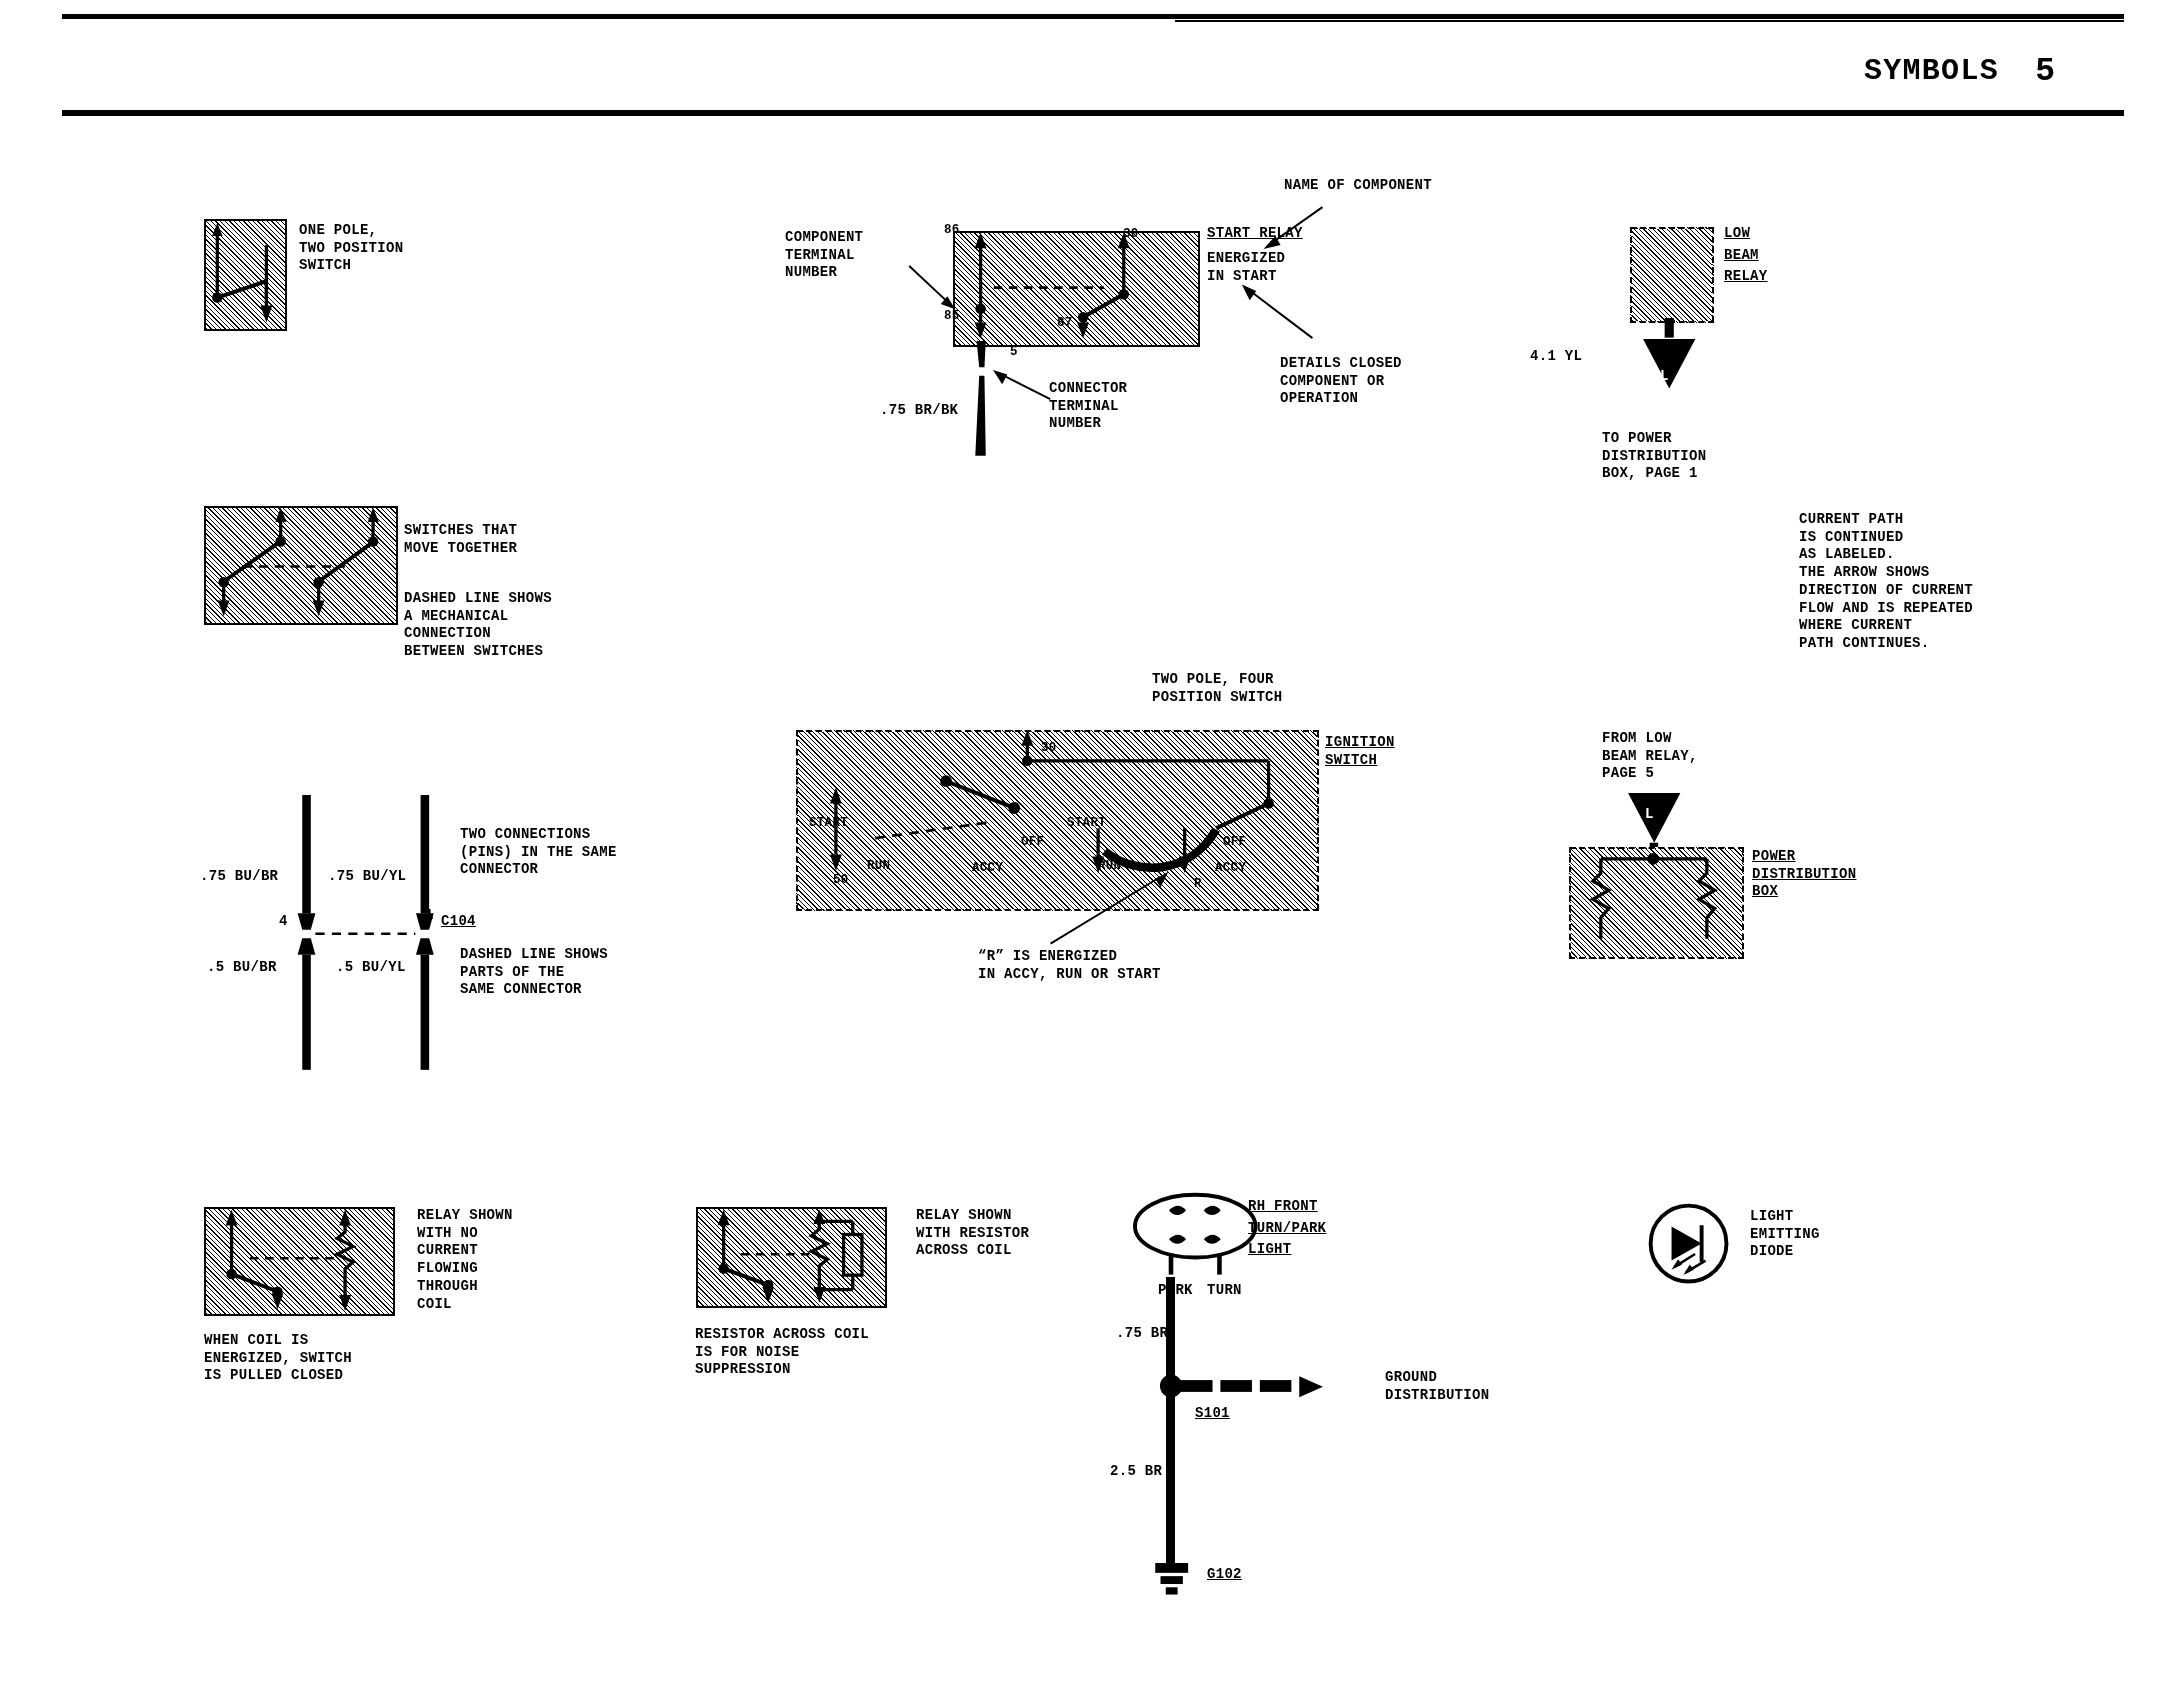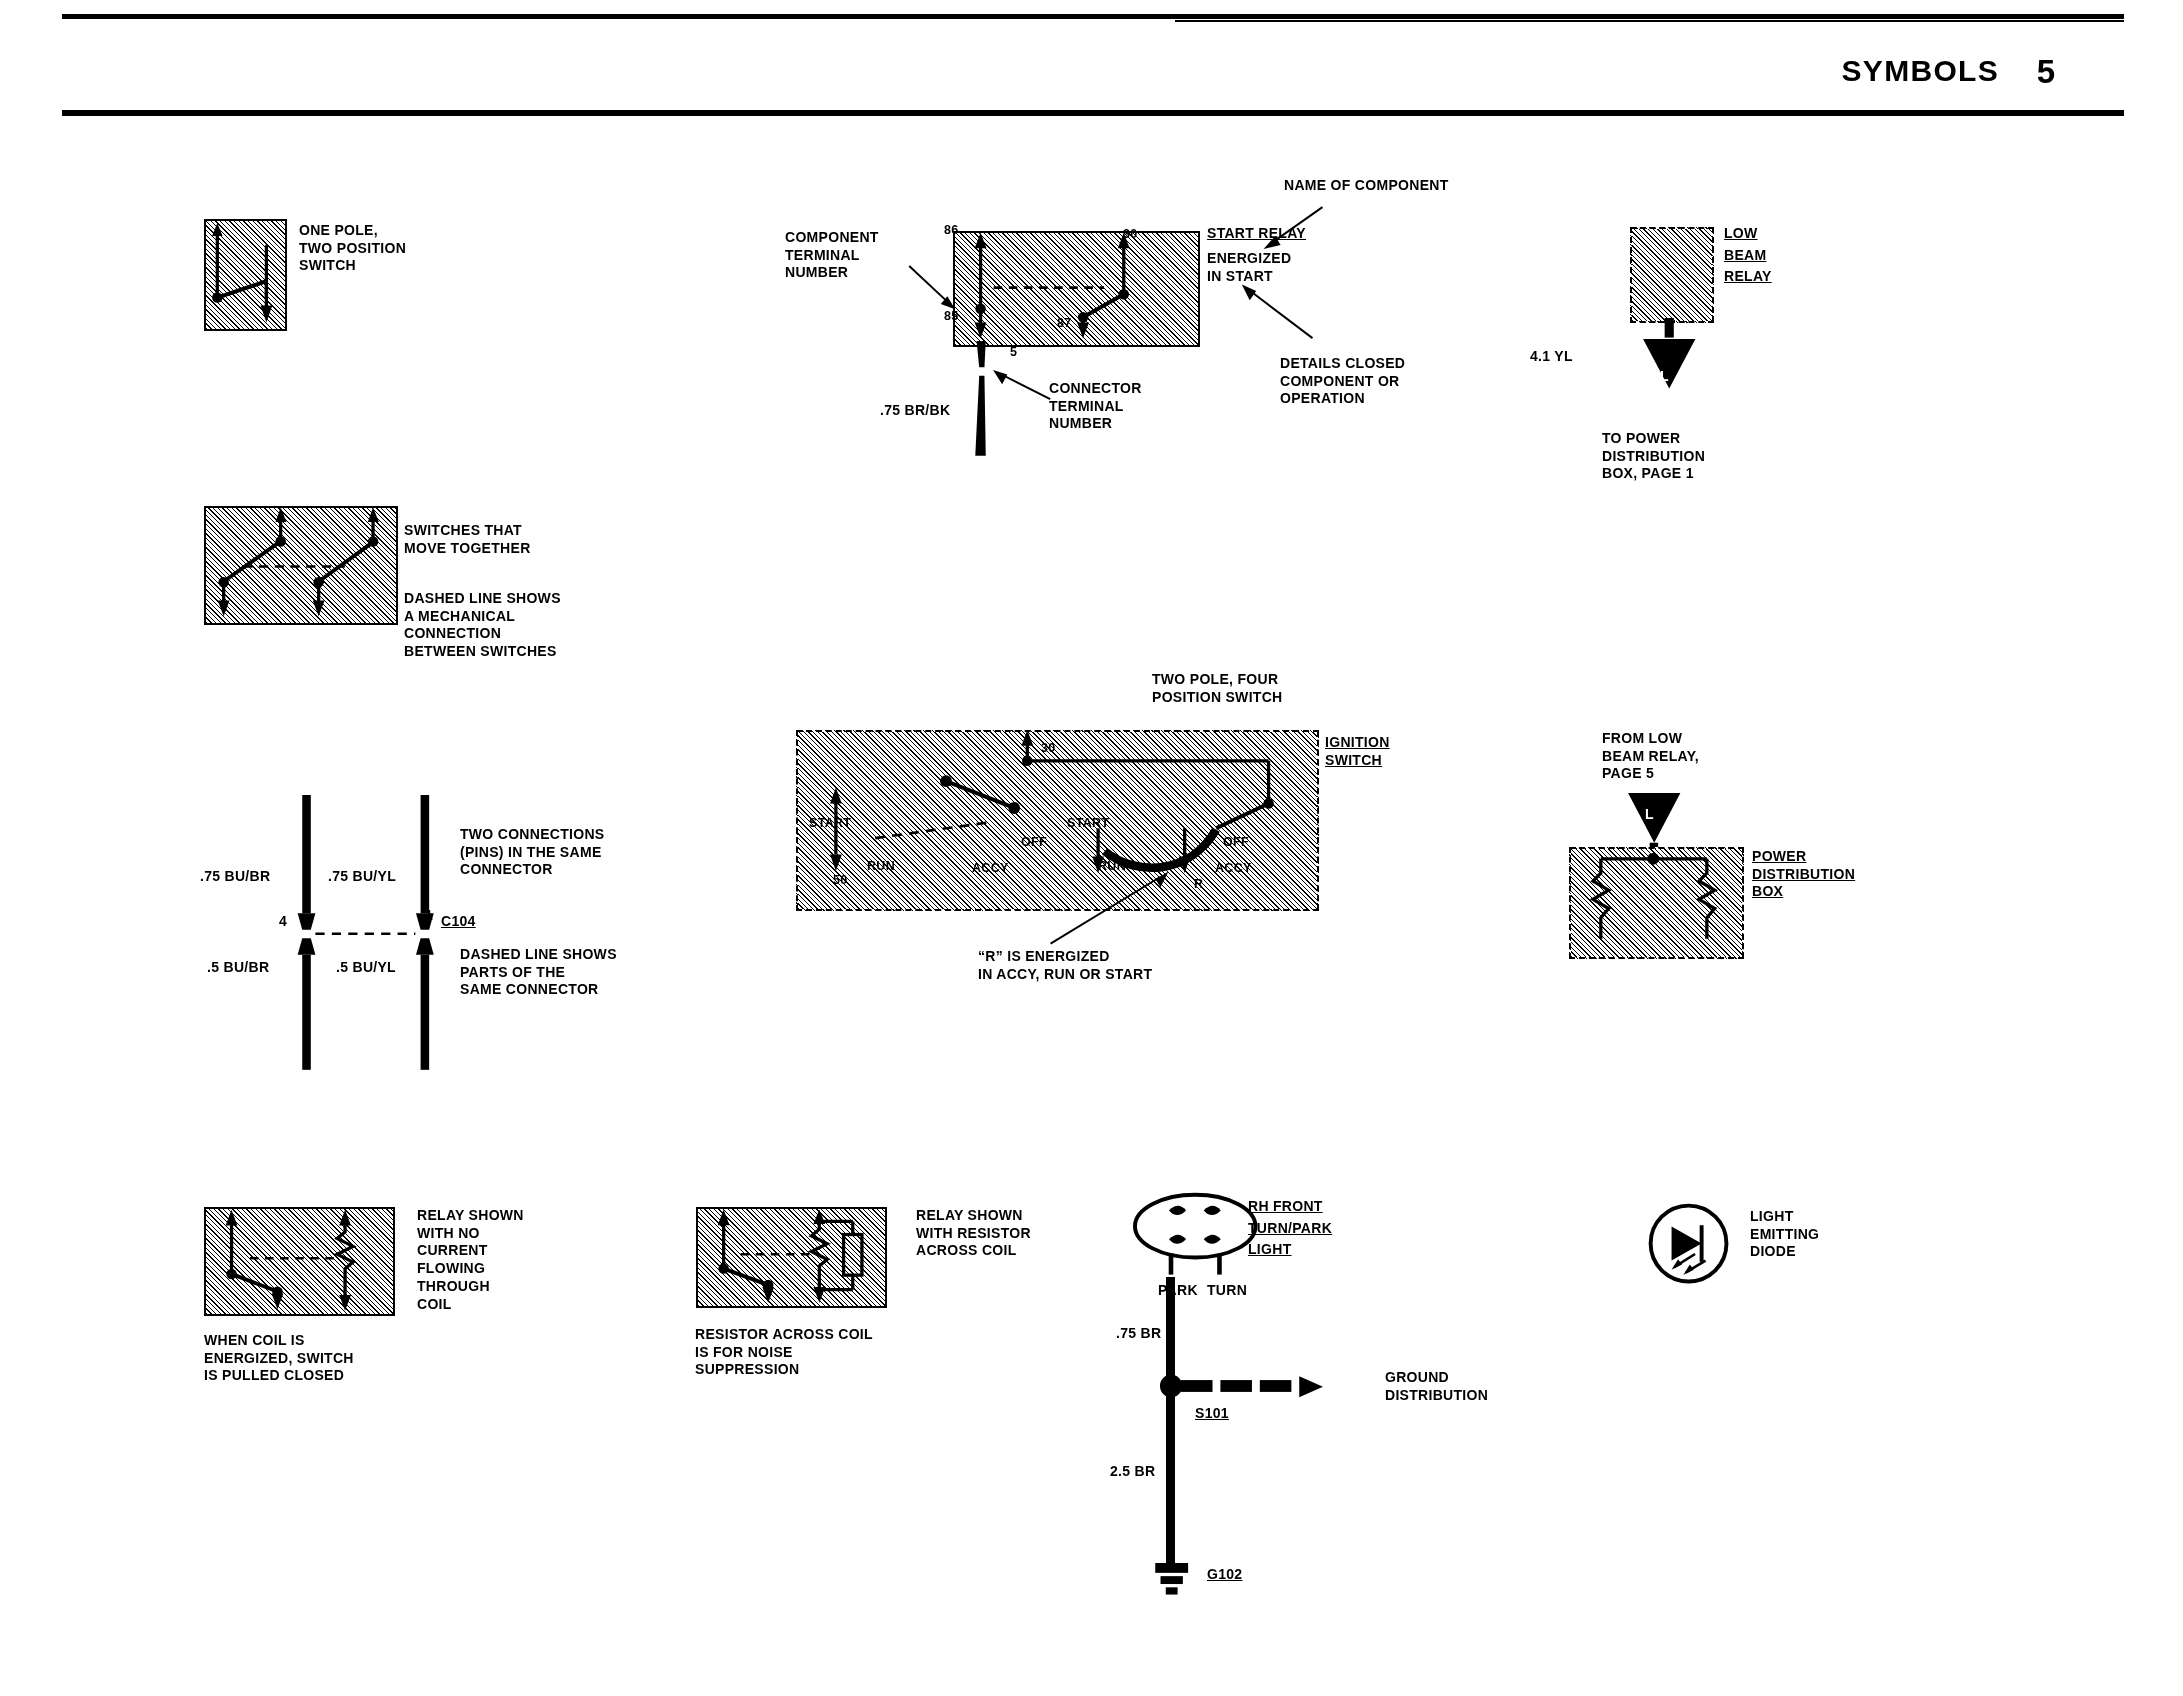--- a/index.html
+++ b/index.html
@@ -1,17 +1,17 @@
 <!DOCTYPE html>
 <html style="font-size:10.5px"><head>
 <meta charset="utf-8">
 <style>
   html,body{margin:0;padding:0;background:#fff;}
   body{width:2183px;height:1696px;position:relative;font-family:"Liberation Sans",sans-serif;color:#000;overflow:hidden;}
-  .page{position:absolute;left:0;top:0;width:2183px;height:1188px;}
+  .page{position:absolute;left:0;top:0;width:2183px;height:1188px;font-family:Liberation Mono, monospace;}
 
   
   .rule-top{position:absolute;left:62px;top:14.4px;width:2062px;height:4.6px;background:#000;}
   .rule-top2{position:absolute;left:1175px;top:19.7px;width:949px;height:2px;background:#000;}
   .rule-bottom{position:absolute;left:62px;top:110px;width:2062px;height:5.9px;background:#000;}
   .hdr-title{position:absolute;right:184px;top:54px;font-size:30px;font-weight:bold;letter-spacing:1.3px;}
   .hdr-page{position:absolute;right:128px;top:53px;font-size:33px;font-weight:bold;}
 
   
   .txt{position:absolute;font-size:14px;font-weight:bold;line-height:17.7px;letter-spacing:0.3px;white-space:pre;}
@@ -222,20 +222,28 @@
 RELAY</div>
   <svg style="left:1630px;top:318px;width:85px;height:85px;" viewBox="0 0 130 130" width="85" height="85">
      <rect x="53" y="0" width="14" height="30" fill="#000"></rect>
      <polygon points="20,32 100,32 60,108" fill="#000"></polygon>
   </svg>
   <div class="txt" style="left:1530px;top:348px;">4.1 YL</div>
   <div class="txt" style="left:1660px;top:368px;color:#fff;">L</div>
   <div class="txt" style="left:1602px;top:430px;">TO POWER
 DISTRIBUTION
 BOX, PAGE 1</div>
+  <div class="txt" style="left:1799px;top:511px;">CURRENT PATH
+IS CONTINUED
+AS LABELED.
+THE ARROW SHOWS
+DIRECTION OF CURRENT
+FLOW AND IS REPEATED
+WHERE CURRENT
+PATH CONTINUES.</div>
 
   <div class="txt" style="left:1602px;top:730px;">FROM LOW
 BEAM RELAY,
 PAGE 5</div>
   <svg style="left:1615px;top:793px;width:85px;height:72px;" viewBox="0 0 130 110" width="85" height="72">
      <polygon points="20,0 100,0 60,76" fill="#000"></polygon>
      <rect x="53" y="76" width="13" height="32" fill="#000"></rect>
   </svg>
   <div class="txt" style="left:1645px;top:806px;color:#fff;">L</div>
   <div class="hatch dashbrd" style="left:1569px;top:847px;width:171px;height:108px;"></div>

